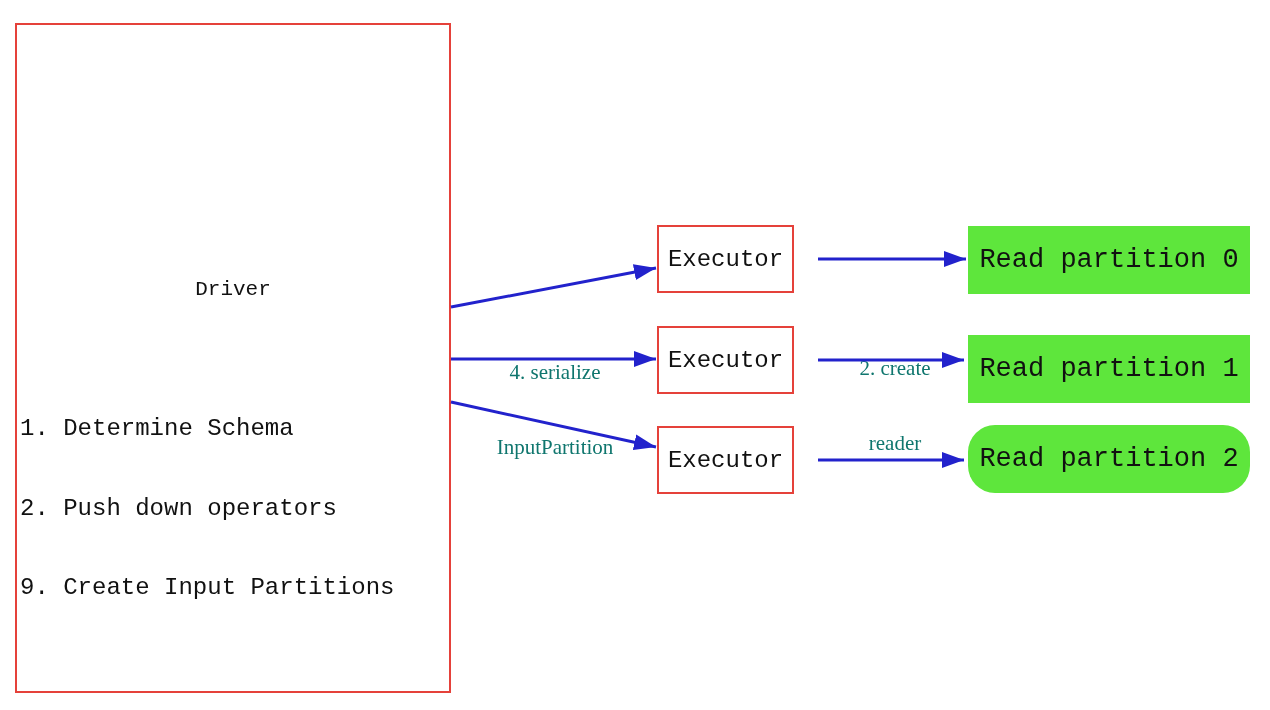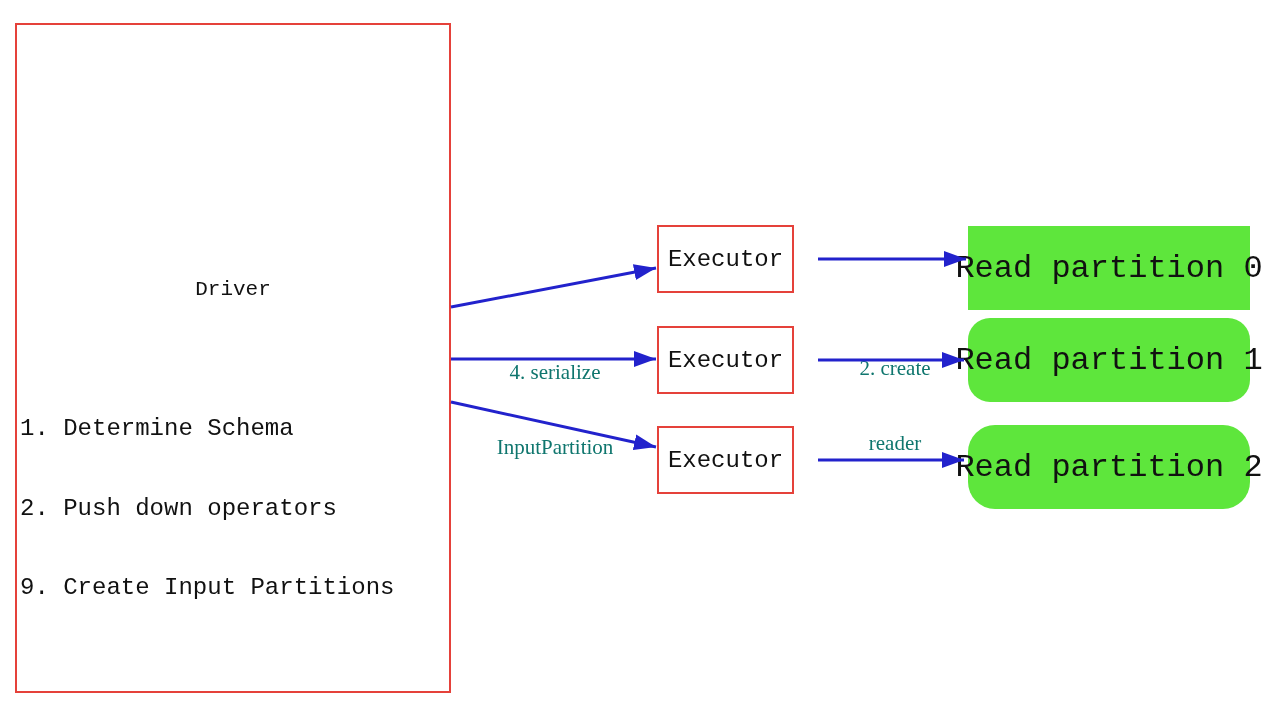--- a/index.html
+++ b/index.html
@@ -42,28 +42,28 @@
     border: 2px solid var(--red);
     background: #ffffff;
     display: flex; align-items: center; justify-content: center;
     font-size: 24px;
     white-space: pre;
   }
   .exec-0 { top: 225px; }
   .exec-1 { top: 326px; }
   .exec-2 { top: 426px; }
   .partition-box {
-    left: 968px; width: 282px; height: 84px;
+    left: 968px; width: 282px; height: 68px;
     background: var(--green);
     display: flex; align-items: center; justify-content: center;
-    font-size: 32px;
+    font-size: 27px;
     white-space: pre;
   }
   .part-0 { top: 226px; }
-  .part-1 { top: 318px; border-radius: 22px; }
+  .part-1 { top: 335px; }
   .part-2 { top: 425px; border-radius: 27px; }
   .annotation {
     position: absolute;
     font-family: "Liberation Serif", "DejaVu Serif", serif;
     font-size: 21px; line-height: 25px;
     text-align: center;
     color: #0f766e;
     white-space: pre;
   }
   .annotation-serialize { left: 455px; top: 310px; width: 200px; }

